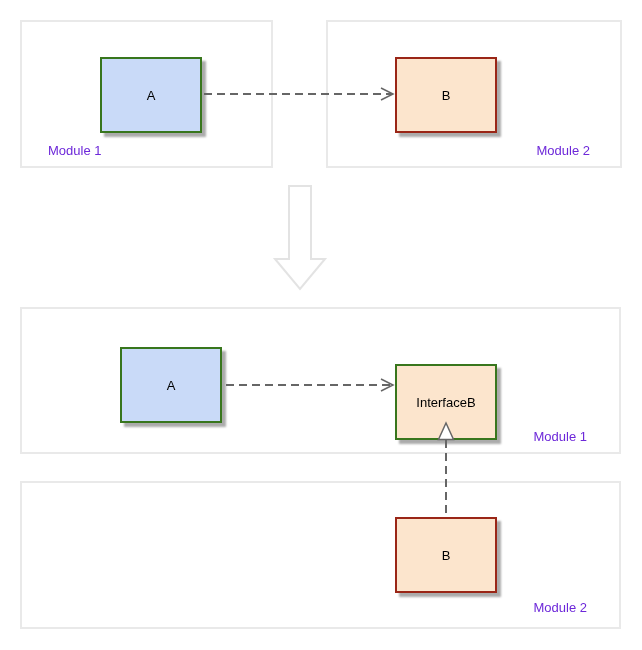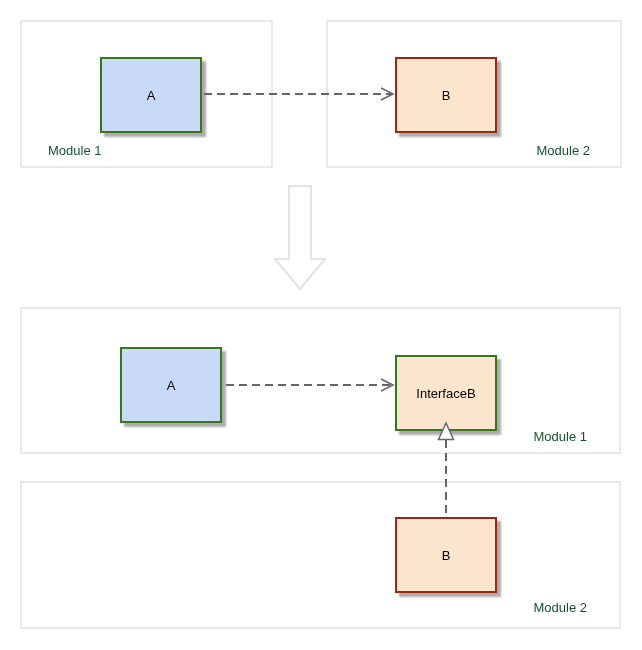--- a/index.html
+++ b/index.html
@@ -18,21 +18,21 @@
   .module {
     position: absolute;
     background: #ffffff;
     border: 2px solid var(--module-border, #e9e9e9);
     box-sizing: border-box;
     z-index: 1;
   }
   .module-label {
     position: absolute;
     font-size: 13px;
-    color: #14532d;
+    color: #6d28d9;
     white-space: nowrap;
   }
   .box {
     position: absolute;
     width: 102px;
     height: 76px;
     box-sizing: border-box;
     border: 2px solid;
     display: flex;
     align-items: center;
@@ -109,21 +109,21 @@
   </div>
 
   <div class="module" style="left:20px; top:481px; width:601px; height:148px;">
     <span class="module-label" style="right:32px; bottom:12px;">Module 2</span>
   </div>
 
   <div class="box blue" style="left:120px; top:347px;">
     <span>A</span>
   </div>
 
-  <div class="box peach-green" style="left:395px; top:355px;">
+  <div class="box peach-green" style="left:395px; top:364px;">
     <span>InterfaceB</span>
   </div>
 
   <div class="box peach-red" style="left:395px; top:517px;">
     <span>B</span>
   </div>
 
   <svg class="overlay" width="642" height="650" viewBox="0 0 642 650">
 
     <polygon class="bigarrow" points="289,186 311,186 311,259 325,259 300,289 275,259 289,259"></polygon>

